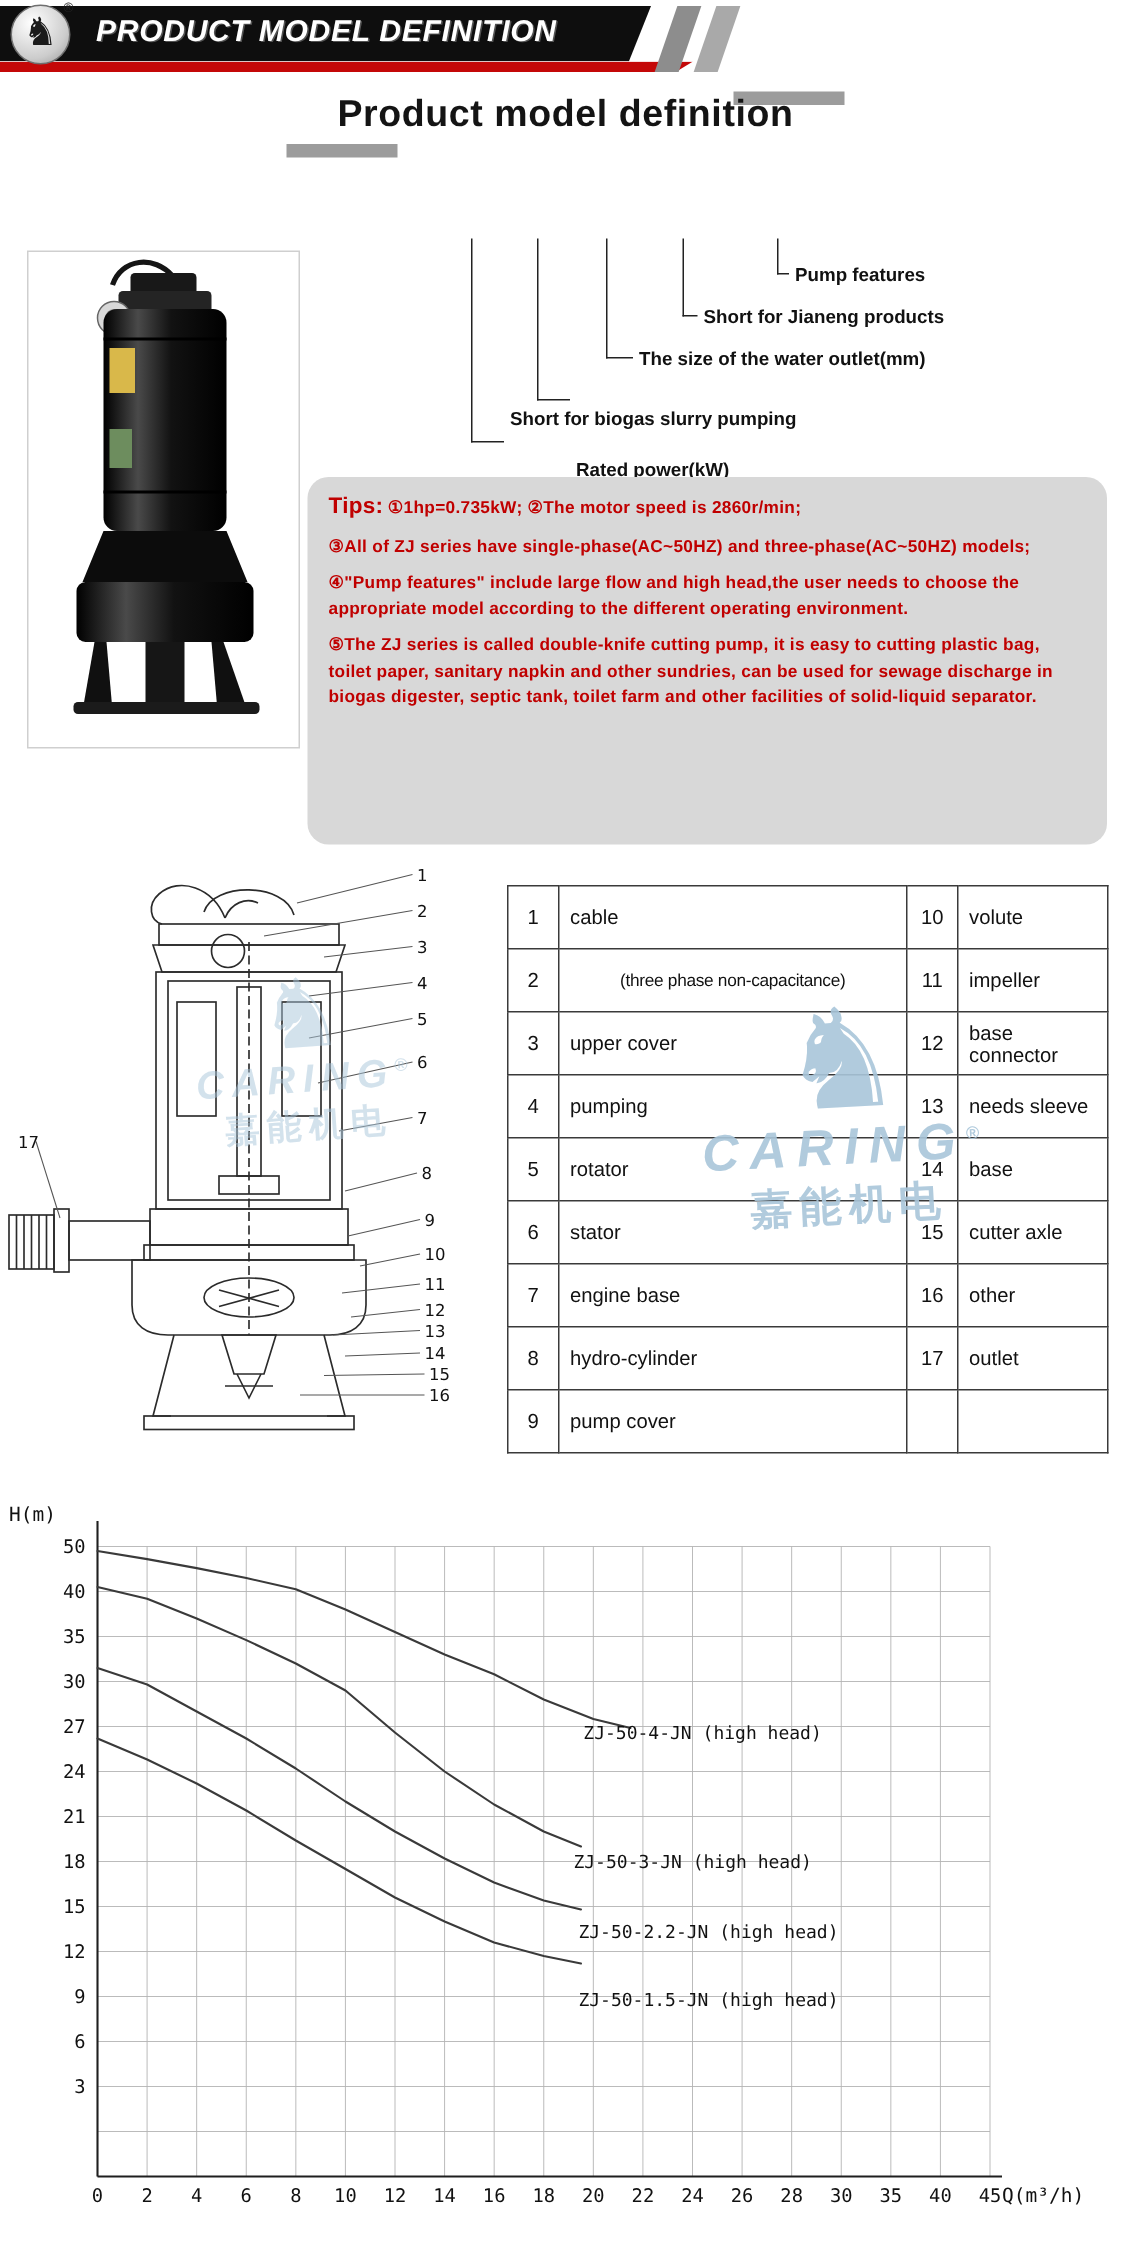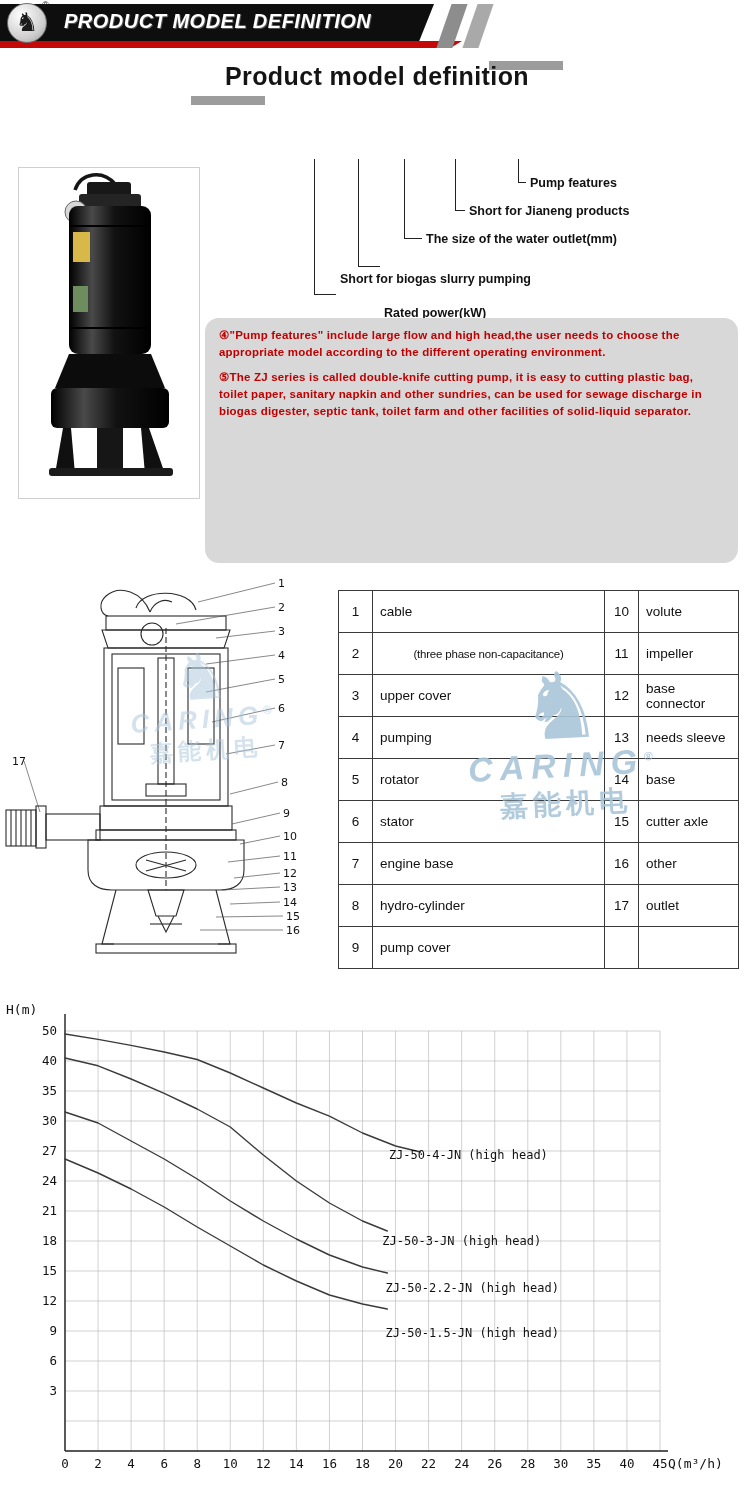--- a/index.html
+++ b/index.html
@@ -144,20 +144,22 @@
       <path d="M50,186 L36,220 L146,220 L132,186 Z" fill="#0c0c0c"></path>
       <rect x="32" y="220" width="118" height="40" rx="6" fill="url(#pg)"></rect>
       <path d="M44,260 L36,306 L56,306 L52,260 Z" fill="#101010"></path>
       <path d="M130,260 L146,306 L126,306 L122,260 Z" fill="#101010"></path>
       <rect x="78" y="260" width="26" height="44" fill="#161616"></rect>
       <rect x="30" y="300" width="124" height="8" rx="3" fill="#1b1b1b"></rect>
     </svg>
   </div>
 
   <div class="tips">
+    <p><span class="tips-label">Tips:</span><span>①1hp=0.735kW;  ②The motor speed is 2860r/min;</span></p>
+    <p>③All of ZJ series have single-phase(AC~50HZ) and three-phase(AC~50HZ) models;</p>
     <p>④"Pump features" include large flow and high head,the user needs to choose the appropriate model according to the different operating environment.</p>
     <p>⑤The ZJ series is called double-knife cutting pump, it is easy to cutting plastic bag, toilet paper, sanitary napkin and other sundries, can be used for sewage discharge in biogas digester, septic tank, toilet farm and other facilities of solid-liquid separator.</p>
   </div>
 
   <svg class="diagram" viewBox="0 0 338 410">
     <defs>
       <pattern id="hatch" width="6" height="6" patternUnits="userSpaceOnUse" patternTransform="rotate(45)">
         <line x1="0" y1="0" x2="0" y2="6" stroke="#5a5a5a" stroke-width="1"></line>
       </pattern>
     </defs>

